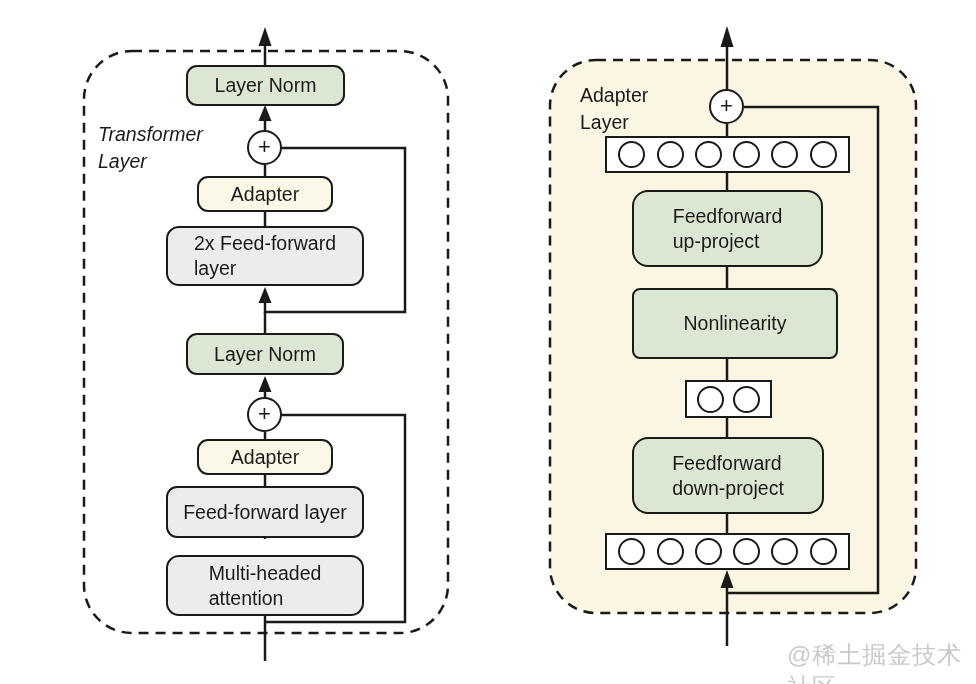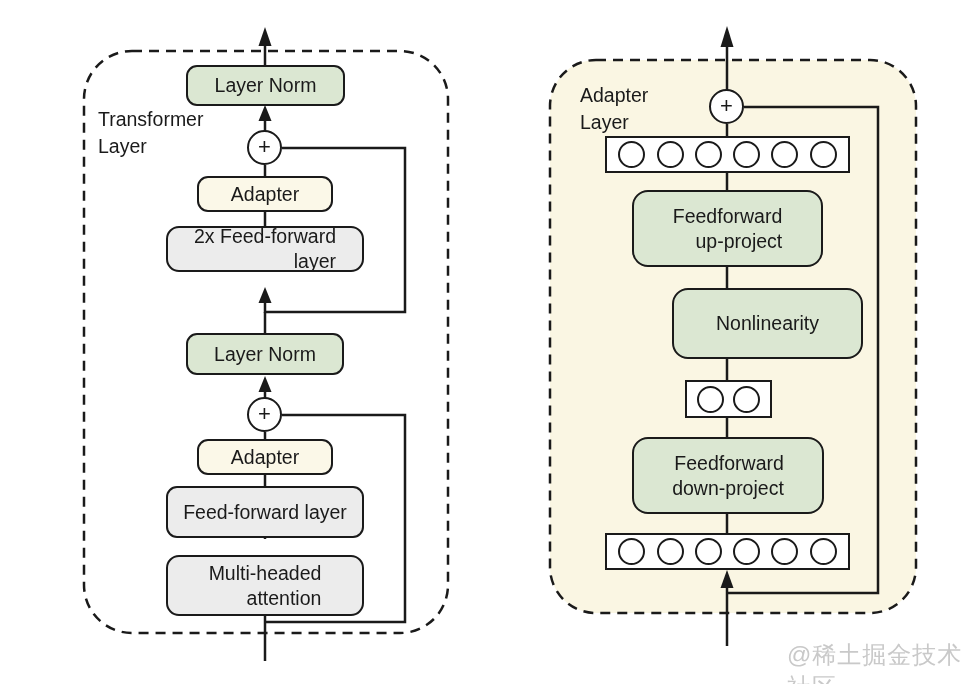--- a/index.html
+++ b/index.html
@@ -10,21 +10,21 @@
   #stage{position:absolute;inset:0;width:976px;height:684px;}
   svg#wires{position:absolute;left:0;top:0;z-index:1;}
   .ln{stroke:var(--line,#1a1a1a);stroke-width:2.5;fill:none;}
   .dash{stroke-dasharray:10 7;}
   .ah{fill:var(--line,#1a1a1a);stroke:none;}
   .panel-right-fill{fill:var(--panel-cream,#faf6e3);}
   .node{
     position:absolute;z-index:2;box-sizing:border-box;
     display:flex;align-items:center;justify-content:center;
     border:2.5px solid var(--line,#1a1a1a);border-radius:11px;
-    font-size:19.5px;line-height:1.28;text-align:right;white-space:pre-line;
+    font-size:19.5px;line-height:1.28;text-align:left;white-space:pre-line;
   }
   .green{background:var(--box-green,#dbe7d2);}
   .cream{background:var(--box-cream,#fbf8e8);}
   .gray{background:var(--box-gray,#ececec);}
   .vector{
     position:absolute;z-index:2;box-sizing:border-box;background:var(--vector-bg,#ffffff);
     border:2.5px solid var(--line,#1a1a1a);border-radius:0;
     display:flex;align-items:center;justify-content:space-evenly;
   }
   .unit{
@@ -105,30 +105,30 @@
 
       <line x1="727" y1="513" x2="727" y2="534" class="ln"></line>
 
       <line x1="727" y1="646" x2="727" y2="587" class="ln"></line>
       <polygon points="720.5,588 733.5,588 727,570" class="ah"></polygon>
 
       <polyline points="744,107 878,107 878,593 728,593" class="ln"></polyline>
     </g>
   </svg>
 
-  <div class="freelabel" style="left:98px;top:106px;">Transformer
+  <div class="freelabel" style="left:98px;top:121px;font-style:italic;">Transformer
 Layer</div>
 
   <div class="node green" style="left:186px;top:65px;width:159px;height:41px;">Layer Norm</div>
 
   <div class="addc" style="left:247px;top:130px;">+</div>
 
   <div class="node cream" style="left:197px;top:176px;width:136px;height:36px;">Adapter</div>
 
-  <div class="node gray" style="left:166px;top:226px;width:198px;height:46px;border-radius:13px;">2x Feed-forward
+  <div class="node gray" style="left:166px;top:226px;width:198px;height:60px;border-radius:13px;">2x Feed-forward
 layer</div>
 
   <div class="node green" style="left:186px;top:333px;width:158px;height:42px;">Layer Norm</div>
 
   <div class="addc" style="left:247px;top:397px;">+</div>
 
   <div class="node cream" style="left:197px;top:439px;width:136px;height:36px;">Adapter</div>
 
   <div class="node gray" style="left:166px;top:486px;width:198px;height:52px;">Feed-forward layer</div>
 
@@ -145,21 +145,21 @@
   <span class="unit"></span>
       <span class="unit"></span>
       <span class="unit"></span>
       <span class="unit"></span>
       <span class="unit"></span>
     </div>
 
   <div class="node green" style="left:632px;top:190px;width:191px;height:77px;border-radius:16px;">Feedforward
 up-project</div>
 
-  <div class="node green" style="left:632px;top:288px;width:191px;height:71px;border-radius:16px;margin-left:40px;">Nonlinearity</div>
+  <div class="node green" style="left:632px;top:288px;width:206px;height:71px;border-radius:8px;">Nonlinearity</div>
 
   <div class="vector" style="left:685px;top:380px;width:87px;height:38px;">
     <span class="unit"></span>
   <span class="unit"></span>
     </div>
 
   <div class="node green" style="left:632px;top:437px;width:192px;height:77px;border-radius:16px;">Feedforward
 down-project</div>
 
   <div class="vector" style="left:605px;top:533px;width:245px;height:37px;">

